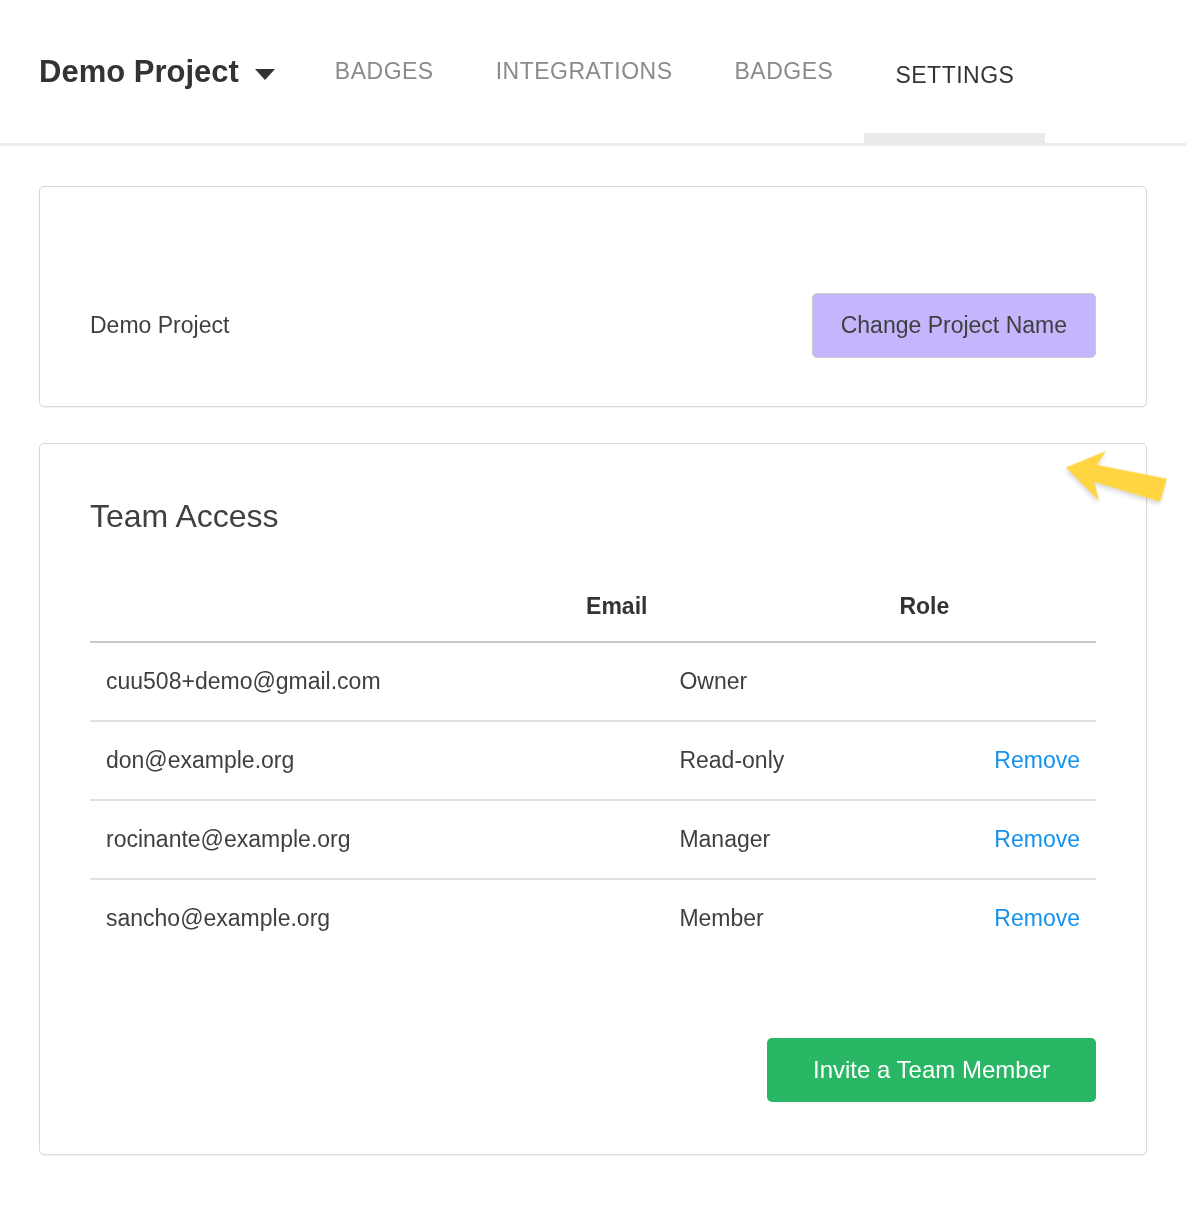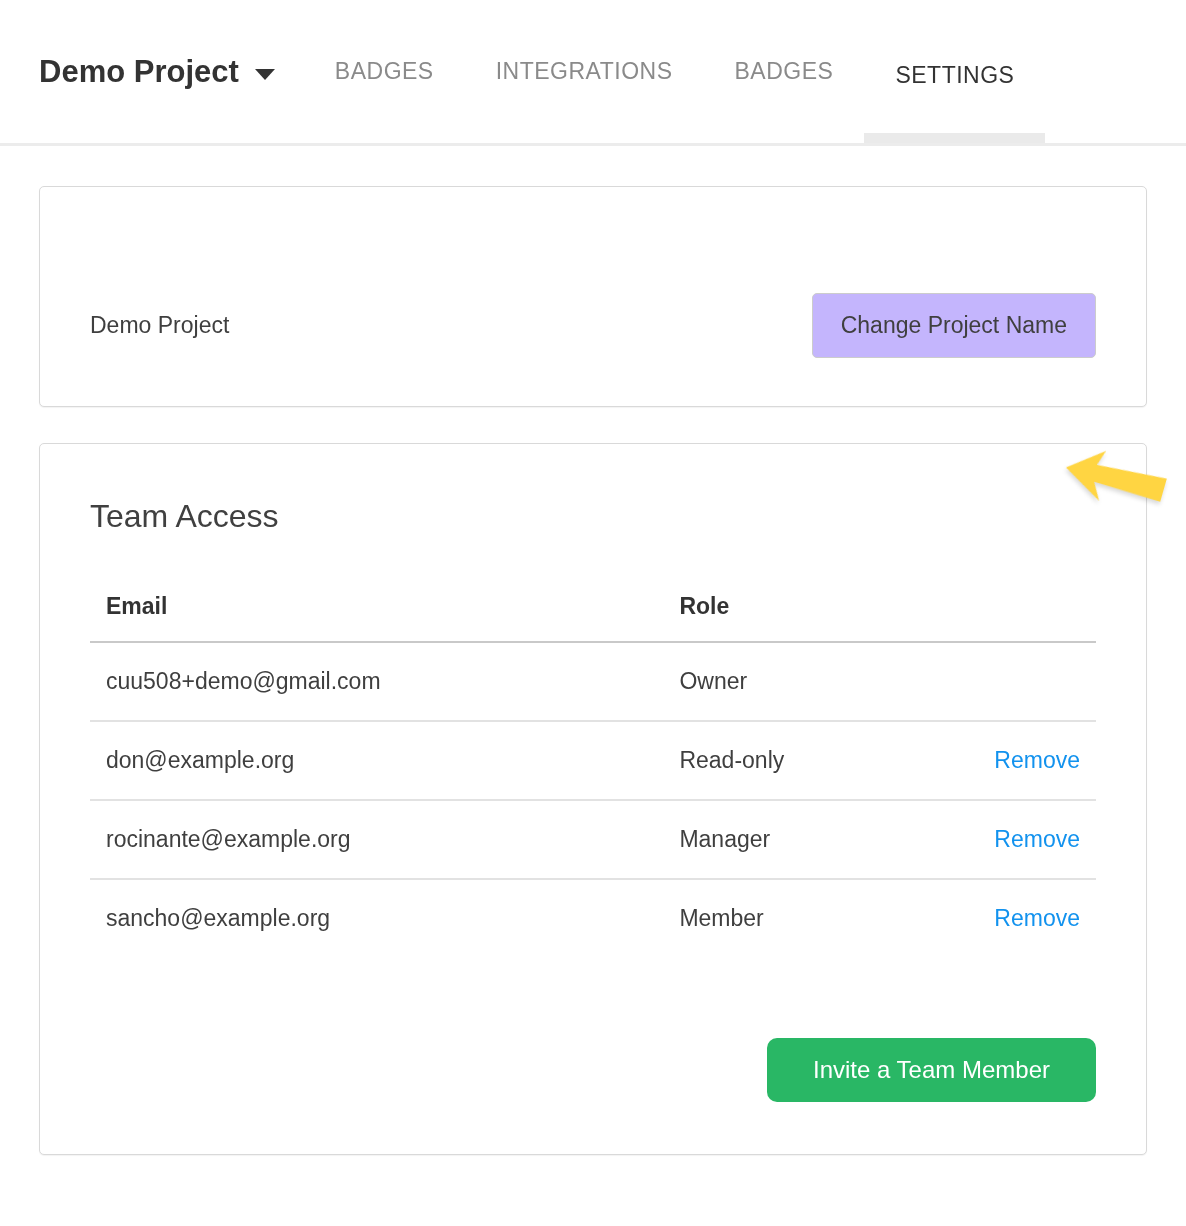--- a/index.html
+++ b/index.html
@@ -82,36 +82,36 @@
   }
 
   
   table.members {
     width: 100%; border-collapse: collapse; margin-top: 58px;
   }
   .members col.c-email  { width: 57%; }
   .members col.c-role   { width: 30%; }
   .members col.c-action { width: 13%; }
   .members th {
-    text-align: left; font-size: 23px; font-weight: bold; color: #333;
+    text-align: right; font-size: 23px; font-weight: bold; color: #333;
     padding: 0 16px 21px; border-bottom: 2px solid #c9c9c9;
   }
   .members td {
     font-size: 23px; color: #3f3f3f;
     padding: 25px 16px;
     border-bottom: 2px solid #e2e2e2;
   }
   .members tr:last-child td { border-bottom: none; }
   .members .action { text-align: right; }
   .remove-link { color: #1292ee; text-decoration: none; cursor: pointer; }
 
   .invite-row { display: flex; justify-content: flex-end; margin-top: 81px; }
   .btn-success {
     font-family: inherit; font-size: 24px; color: #fff;
-    background: #29b765; border: none; border-radius: 10px;
+    background: #29b765; border: none; border-radius: 5px;
     height: 64px; min-width: 329px; padding: 8px 28px; cursor: pointer;
   }
 </style>
 </head>
 <body>
 
 <header class="nav">
   <div class="brand">
     <span>Demo Project</span>
     <span class="caret-down"></span>

